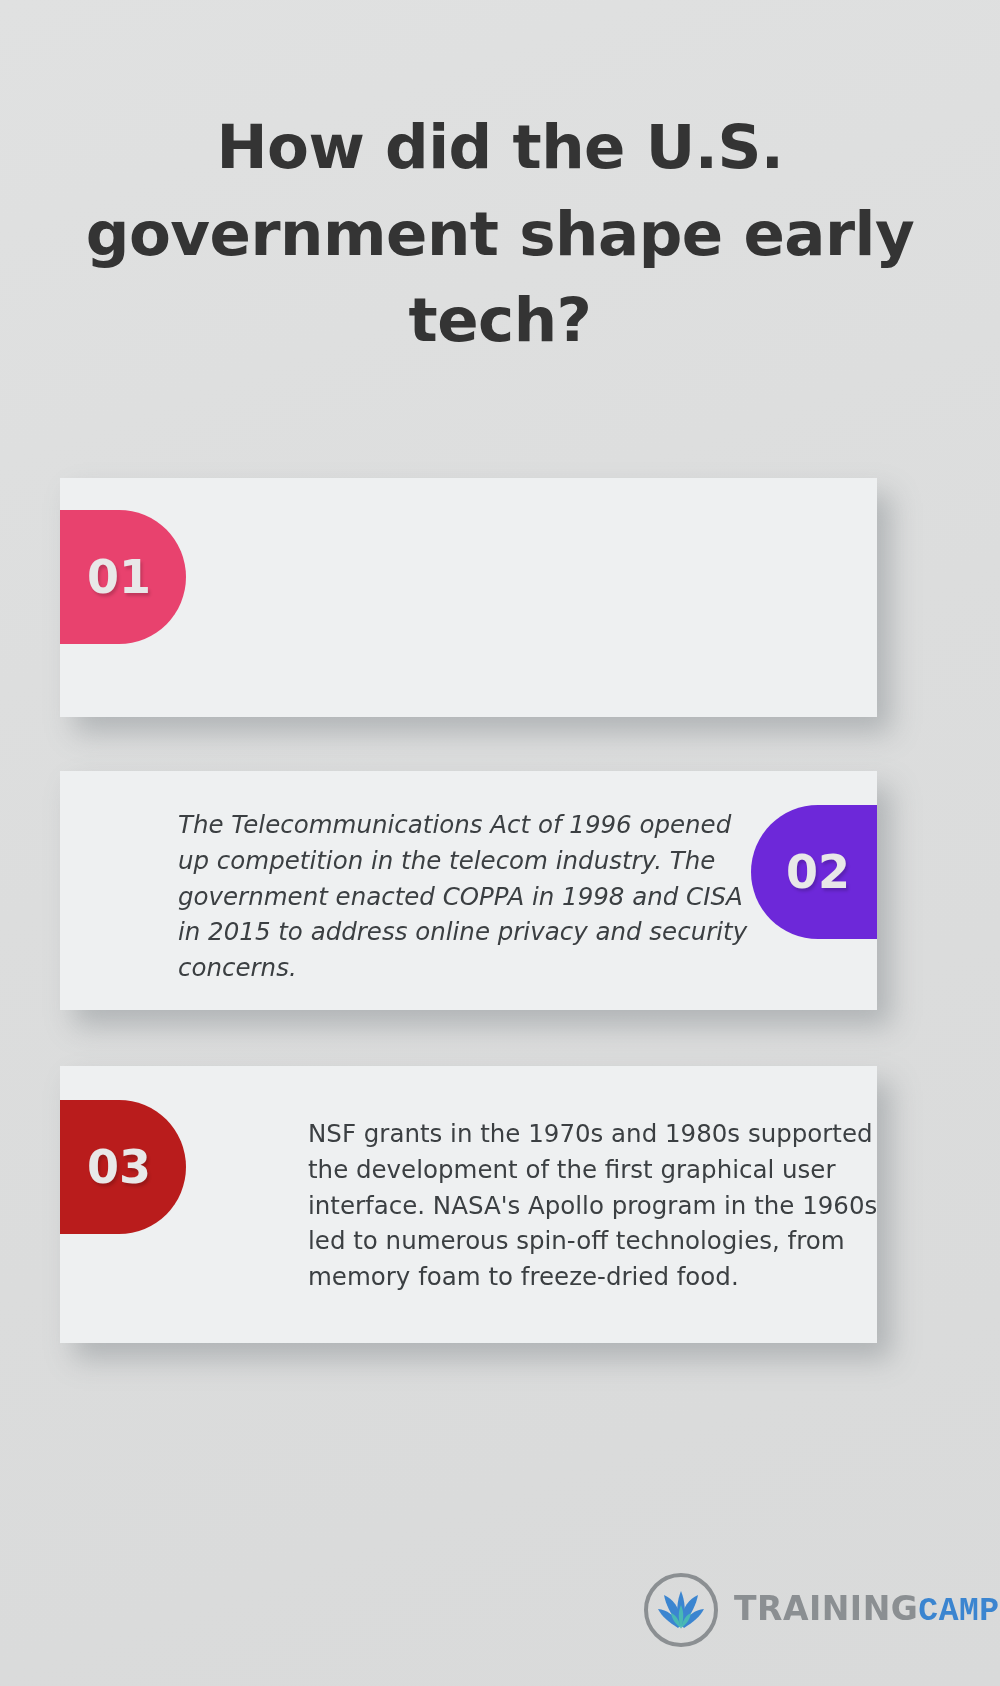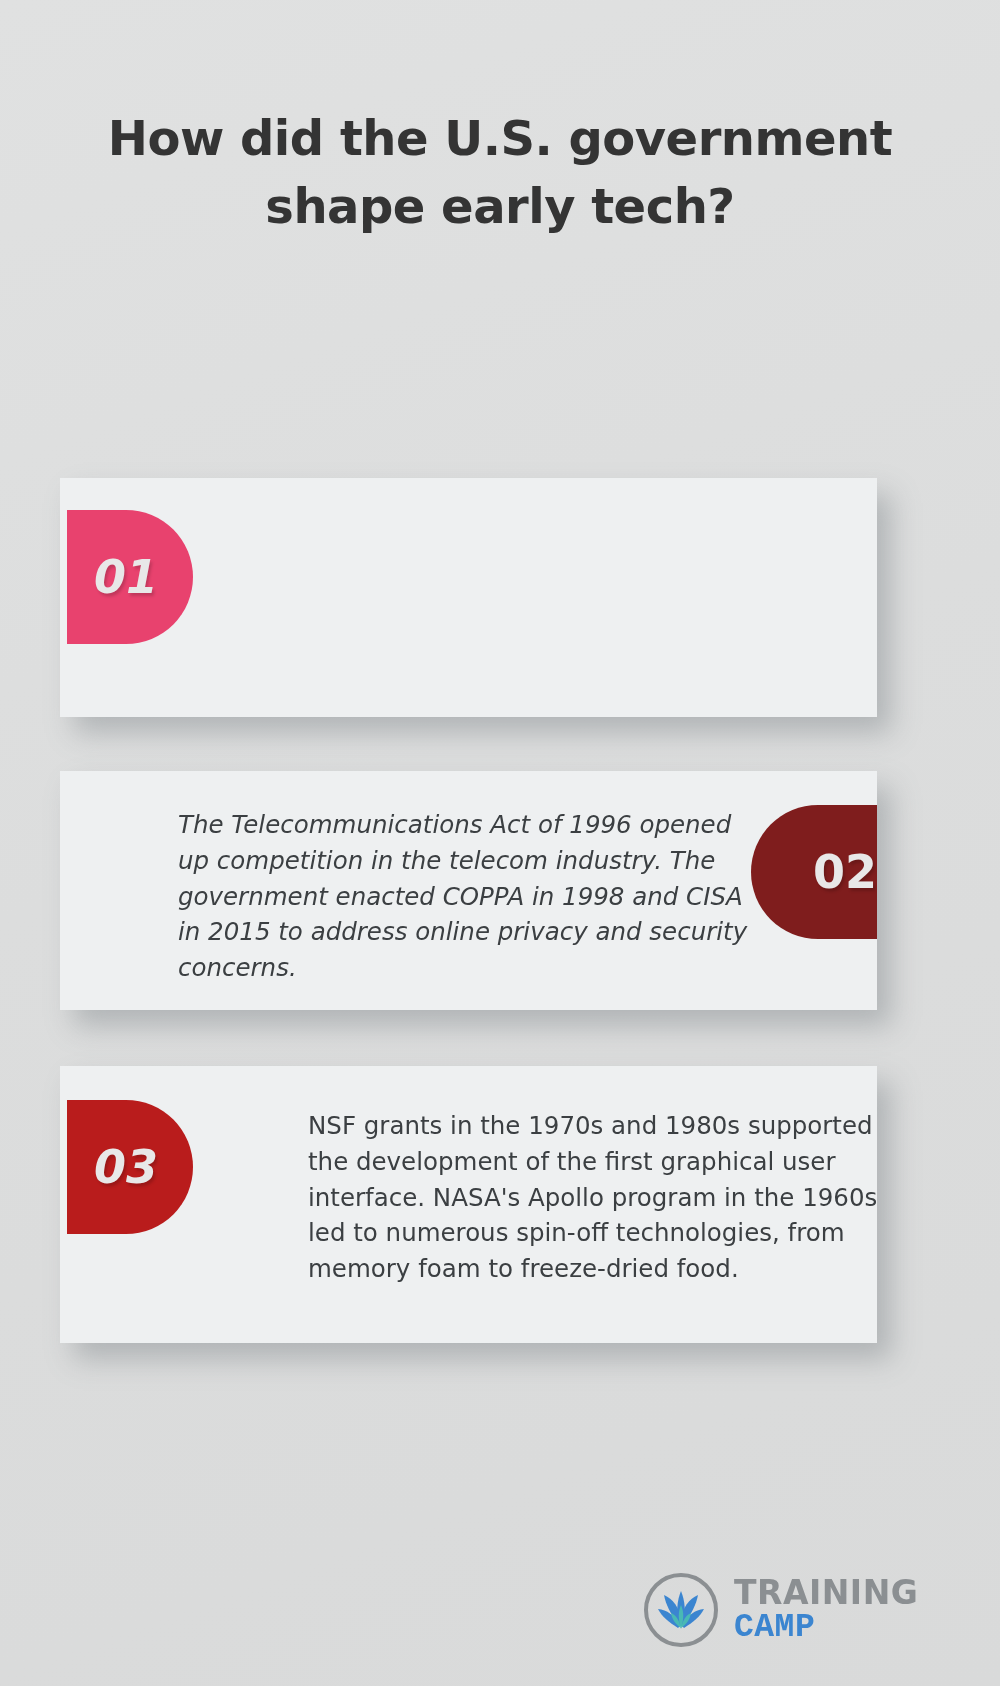--- a/index.html
+++ b/index.html
@@ -26,21 +26,21 @@
   
   .title-wrap {
     position: absolute;
     top: 104px;
     left: 80px;
     width: 840px;
     text-align: center;
   }
   .title {
     font-family: "DejaVu Sans", sans-serif;
-    font-size: 48px;
+    font-size: 61px;
     line-height: 1.42;
     font-weight: bold;
     color: #343434;
     letter-spacing: -0.5px;
   }
 
   
   .card {
     position: absolute;
     background: #eef0f1;
@@ -60,68 +60,67 @@
     display: flex;
     align-items: center;
     justify-content: center;
     font-family: "DejaVu Sans", sans-serif;
     font-size: 46px;
     font-weight: bold;
     color: #e8e8e8;
     text-shadow: 2px 3px 3px rgba(0,0,0,0.17);
   }
   .badge.left {
-    left: 7px;
+    left: 0;
     border-radius: 0 67px 67px 0;
     padding-right: 8px;
-    font-style: italic;
   }
   .badge.right {
     right: 0;
     border-radius: 67px 0 0 67px;
     padding-left: 8px;
   }
 
   #badge-1 { top: 32px;  background: #e8426e; }
-  #badge-2 { top: 34px;  background: #7f1d1d; justify-content: flex-end; }
+  #badge-2 { top: 34px;  background: #6d28d9; }
   #badge-3 { top: 34px;  background: #b91c1c; }
 
   
   .card-text {
     position: absolute;
     font-family: "DejaVu Sans", sans-serif;
     font-size: 24.5px;
     line-height: 1.46;
     color: #3b3f42;
     font-weight: normal;
   }
   #text-1 { left: 248px; top: 36px; width: 580px; }
   #text-2 { left: 118px; top: 36px; width: 580px; font-style: italic; }
-  #text-3 { left: 248px; top: 42px; width: 580px; }
+  #text-3 { left: 248px; top: 50px; width: 580px; }
 
   
   .logo {
     position: absolute;
     left: 640px;
     top: 1562px;
     width: 260px;
     height: 96px;
     display: flex;
     align-items: center;
   }
   .logo-mark {
     width: 82px;
     height: 82px;
     flex: 0 0 82px;
     position: relative;
   }
   .logo-text {
     margin-left: 12px;
     display: flex;
-    flex-direction: column;
+    flex-direction: row;
     line-height: 0.94;
   }
   .logo-line1 {
     font-family: "DejaVu Sans", sans-serif;
     font-size: 33px;
     font-weight: bold;
     color: #8b8f92;
     letter-spacing: 0.5px;
   }
   .logo-line2 {

